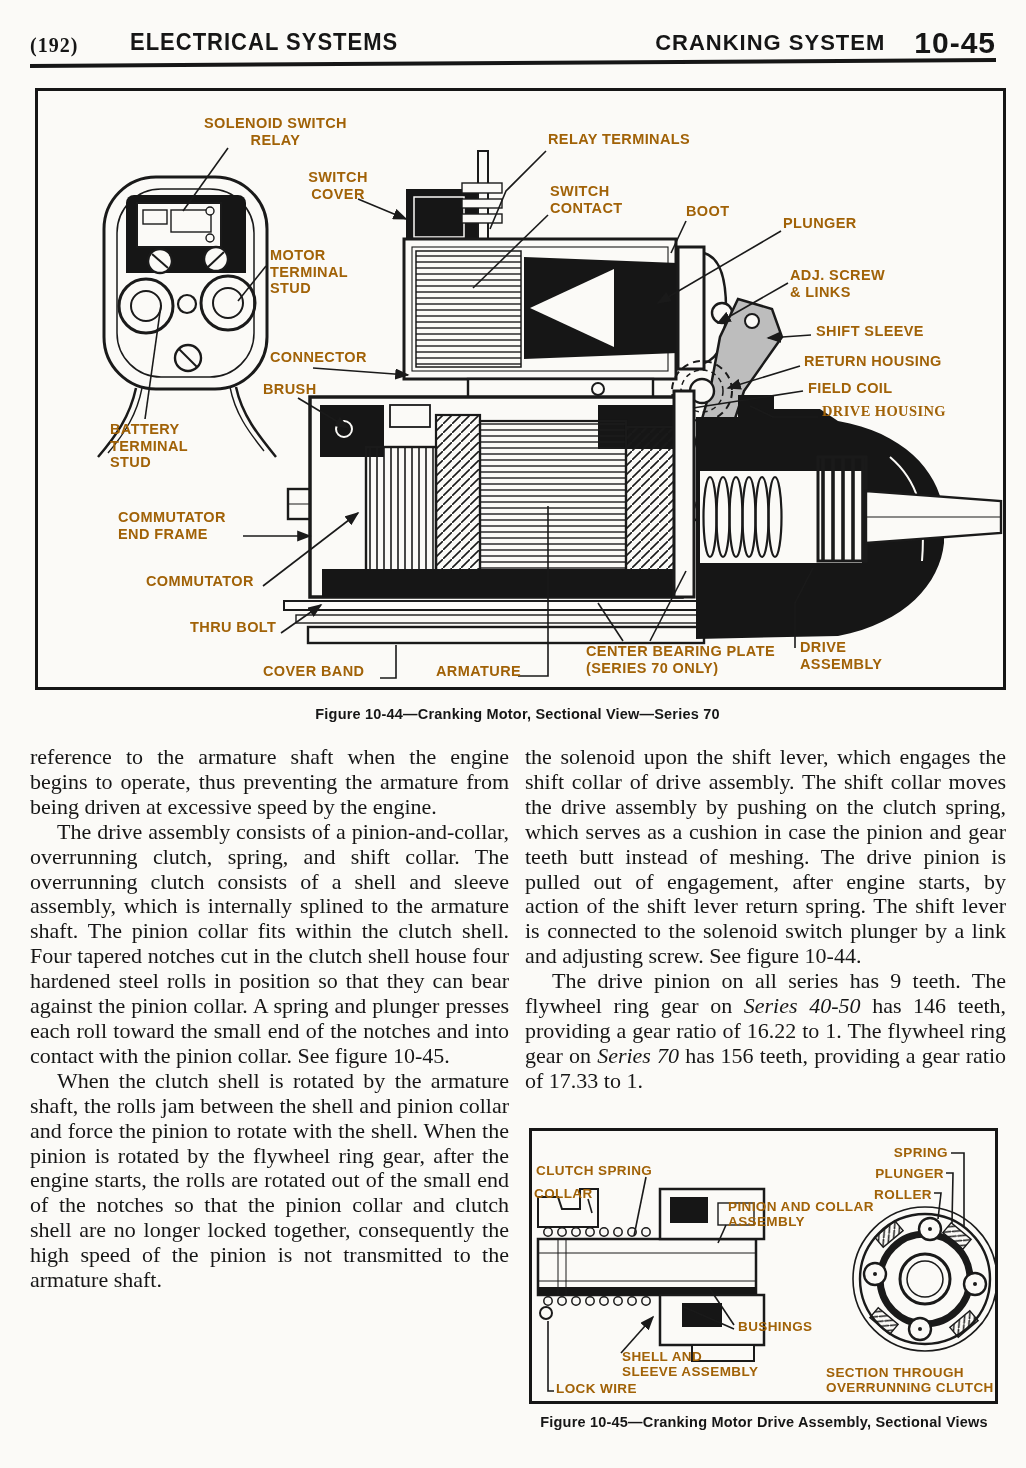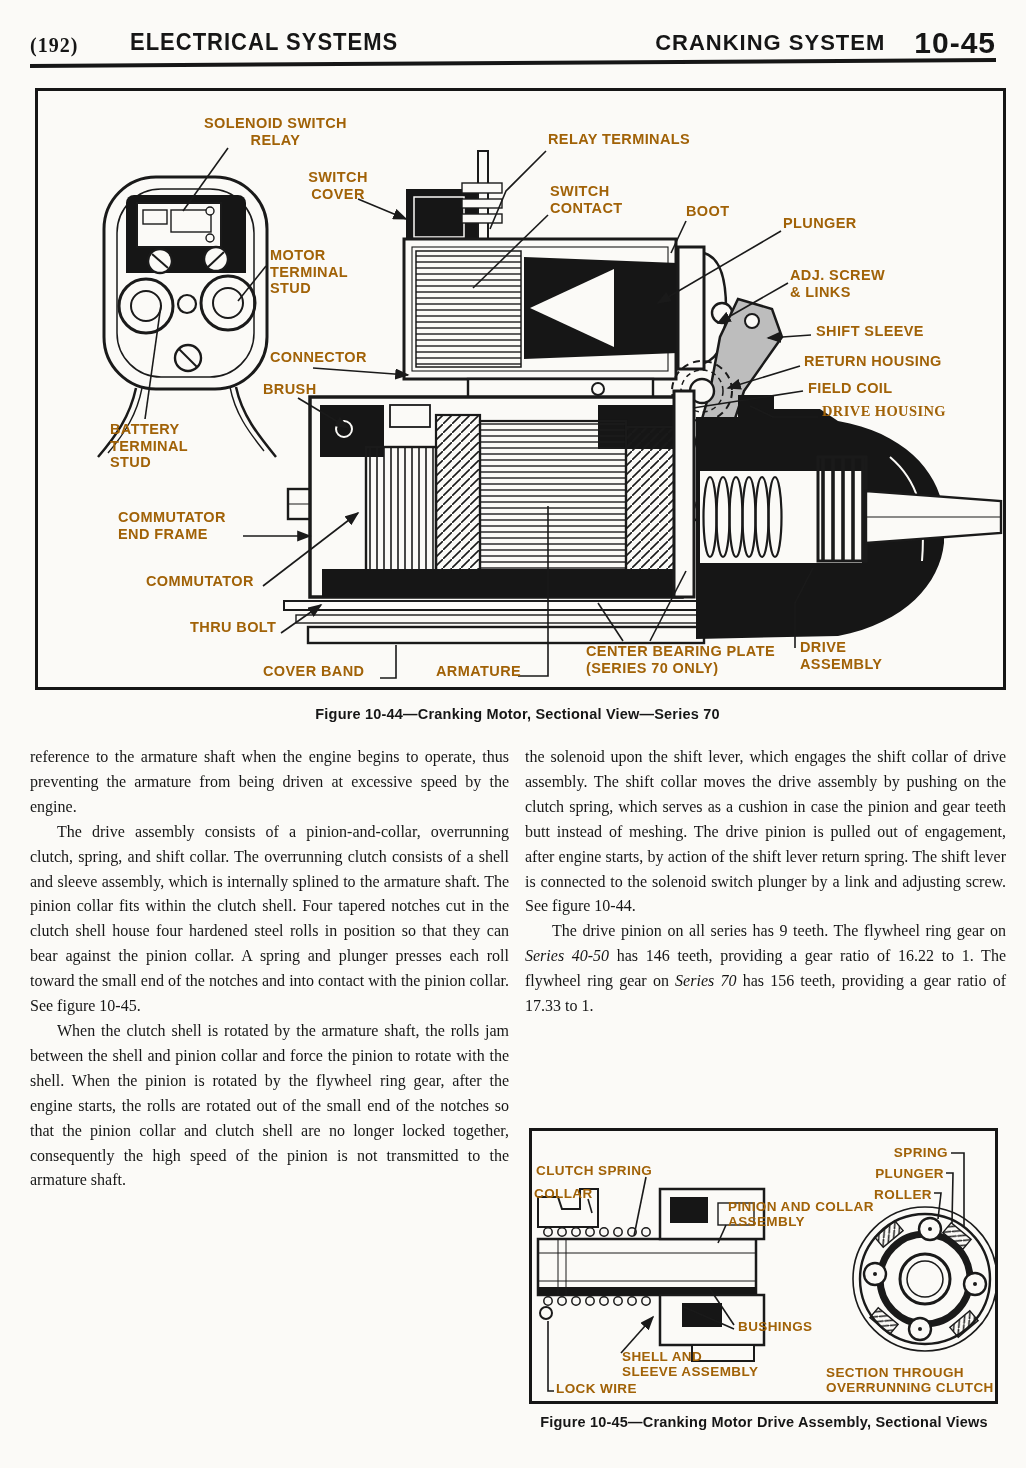--- a/index.html
+++ b/index.html
@@ -30,21 +30,21 @@
   #fig45 .lbl{font-size:13.5px;}
   .nowrap{white-space:nowrap;}
   .ctr{text-align:center;}
   .rgt{text-align:right;}
   
   .figcap{font-family:"Liberation Sans",sans-serif;font-weight:bold;font-size:14.5px;
     text-align:center;letter-spacing:0.2px;}
   #cap44{left:35px;top:706px;width:965px;}
   #cap45{left:520px;top:1414px;width:488px;}
   
-  .col{position:absolute;top:745px;font-size:16px;line-height:24.9px;text-align:justify;}
+  .col{position:absolute;top:745px;font-size:22px;line-height:24.9px;text-align:justify;}
   #colL{left:30px;width:479px;}
   #colR{left:525px;width:481px;}
   .para{margin:0;}
   .ind{text-indent:27px;}
   .col i{font-style:italic;}
 </style>
 </head>
 <body>
 
 <div class="abs hdr-pageno">(192)</div>

